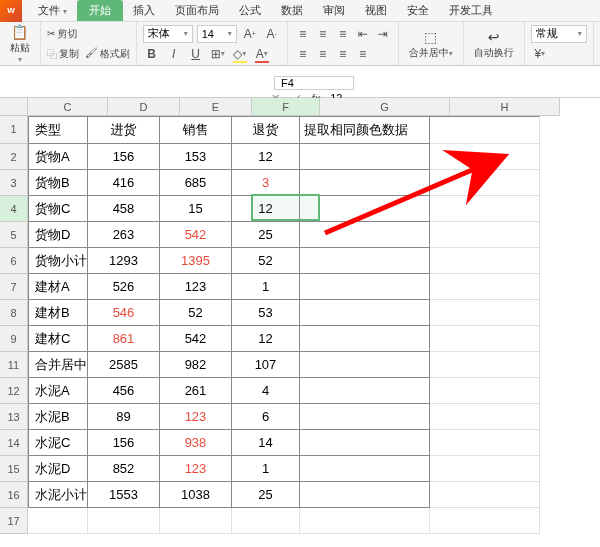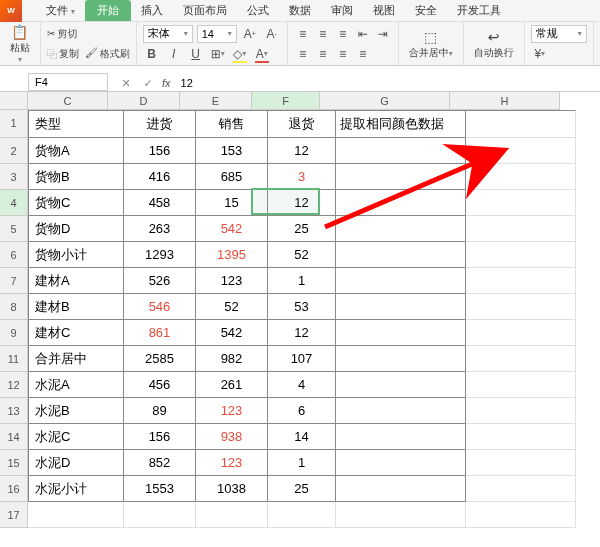--- a/index.html
+++ b/index.html
@@ -3,56 +3,56 @@
 <meta charset="utf-8">
 <style>
   * { box-sizing: border-box; margin: 0; padding: 0; }
   body { font-family: "Microsoft YaHei", Arial, sans-serif; font-size: 12px; background: #fff; width: 600px; overflow: hidden; }
   
   
   .tabs { background: #f5f5f5; display: flex; align-items: center; height: 22px; border-bottom: 1px solid #ddd; }
   .wps-logo { width: 22px; height: 22px; background: linear-gradient(135deg,#ff6b00,#d4472c); display: flex; align-items: center; justify-content: center; color:#fff; font-size:8px; font-weight:bold; }
   .tab { padding: 3px 10px; font-size: 11px; color: #333; cursor: pointer; }
   .tab.active { background: #5fb878; color: #fff; border-radius: 3px 3px 0 0; padding:3px 12px; }
-  .tab.first { padding-left: 24px; }
+  .tab.first { padding-left: 16px; }
   .drop-ic { font-size: 8px; color:#888; }
   
   
   .ribbon { background: #f5f5f5; display: flex; height: 44px; border-bottom: 1px solid #ccc; }
   .rib-group { display: flex; flex-direction: column; justify-content: center; padding: 0 6px; border-right: 1px solid #e0e0e0; }
   .rib-btn-lg { display: flex; flex-direction: column; align-items: center; font-size: 10px; color:#444; padding: 0 4px; }
   .rib-ic { width: 18px; height: 18px; display: flex; align-items:center; justify-content:center; font-size:14px; }
   .rib-row { display: flex; align-items: center; gap: 4px; height: 20px; }
   .mini { font-size: 10px; color:#444; display:flex; align-items:center; gap:2px; }
   .font-sel { border: 1px solid #ccc; background:#fff; height: 18px; font-size:11px; padding: 0 4px; display:flex; align-items:center; gap:14px; }
   .sz-sel { border: 1px solid #ccc; background:#fff; height:18px; width:40px; font-size:11px; padding:0 4px; display:flex; align-items:center; justify-content:space-between; }
   .ic-btn { width: 18px; height:18px; display:flex; align-items:center; justify-content:center; font-size:12px; color:#555; }
   .align-grid { display:flex; gap:2px; }
   
   
-  .namebar { display:flex; height:22px; border-bottom:1px solid #ccc; align-items:flex-end; margin-top:4px; }
+  .namebar { display:flex; height:22px; border-bottom:1px solid #ccc; align-items:center; margin-top:10px;flex-direction:column; }
   .namebox { width:80px; border:1px solid #ccc; height:18px; margin-left:28px; font-size:11px; padding:0 6px; display:flex; align-items:center; background:#fff; }
   .fx-area { display:flex; align-items:center; gap:6px; margin-left:10px; }
   .fx-btn { width:16px; height:16px; display:flex; align-items:center; justify-content:center; font-size:11px; color:#888; }
   .fx-lbl { font-style:italic; font-size:11px; color:#555; }
   .fx-val { font-size:11px; margin-left:4px; }
   
   
   .sheet { position:relative; }
   .col-headers { display:flex; height:18px; }
   .corner { width:28px; background:#f0f0f0; border-right:1px solid #ccc; border-bottom:1px solid #ccc; }
   .ch { background:#f0f0f0; border-right:1px solid #ccc; border-bottom:1px solid #ccc; text-align:center; font-size:11px; color:#555; line-height:18px; }
   .ch.C { width:80px; } .ch.D { width:72px; } .ch.E { width:72px; } .ch.F { width:68px; } .ch.G { width:130px; } .ch.H { width:110px; }
   .ch.sel { background:#d8efdc; }
   
   .row { display:flex; height:26px; }
   .rh { width:28px; background:#f0f0f0; border-right:1px solid #ccc; border-bottom:1px solid #ccc; text-align:center; font-size:11px; color:#555; line-height:26px; }
   .rh.sel { background:#d8efdc; }
   .cell { border-right:1px solid #888; border-bottom:1px solid #888; font-size:13px; display:flex; align-items:center; justify-content:center; background:#fff; }
-  .cell.C { width:96px; justify-content:flex-start; padding-left:6px; }
+  .cell.C { width:60px; justify-content:flex-start; padding-left:6px; }
   .cell.D { width:72px; } .cell.E { width:72px; } .cell.F { width:68px; }
   .cell.G { width:130px; border-right:1px solid #888; } 
   .cell.H { width:110px; border:none; border-bottom:1px solid #e0e0e0; border-right:1px solid #e0e0e0; }
   .cell.light { border-color:#e0e0e0; }
   .cell.hdr { font-weight:400; justify-content:flex-start; padding-left:6px; }
   .cell.hdr.ctr { justify-content:center; padding:0; }
   .red { color:#e74c3c; }
   .subtotal { justify-content:center; padding:0;font-family:Liberation Serif, serif; }
   
   .row.header { height:28px; }

